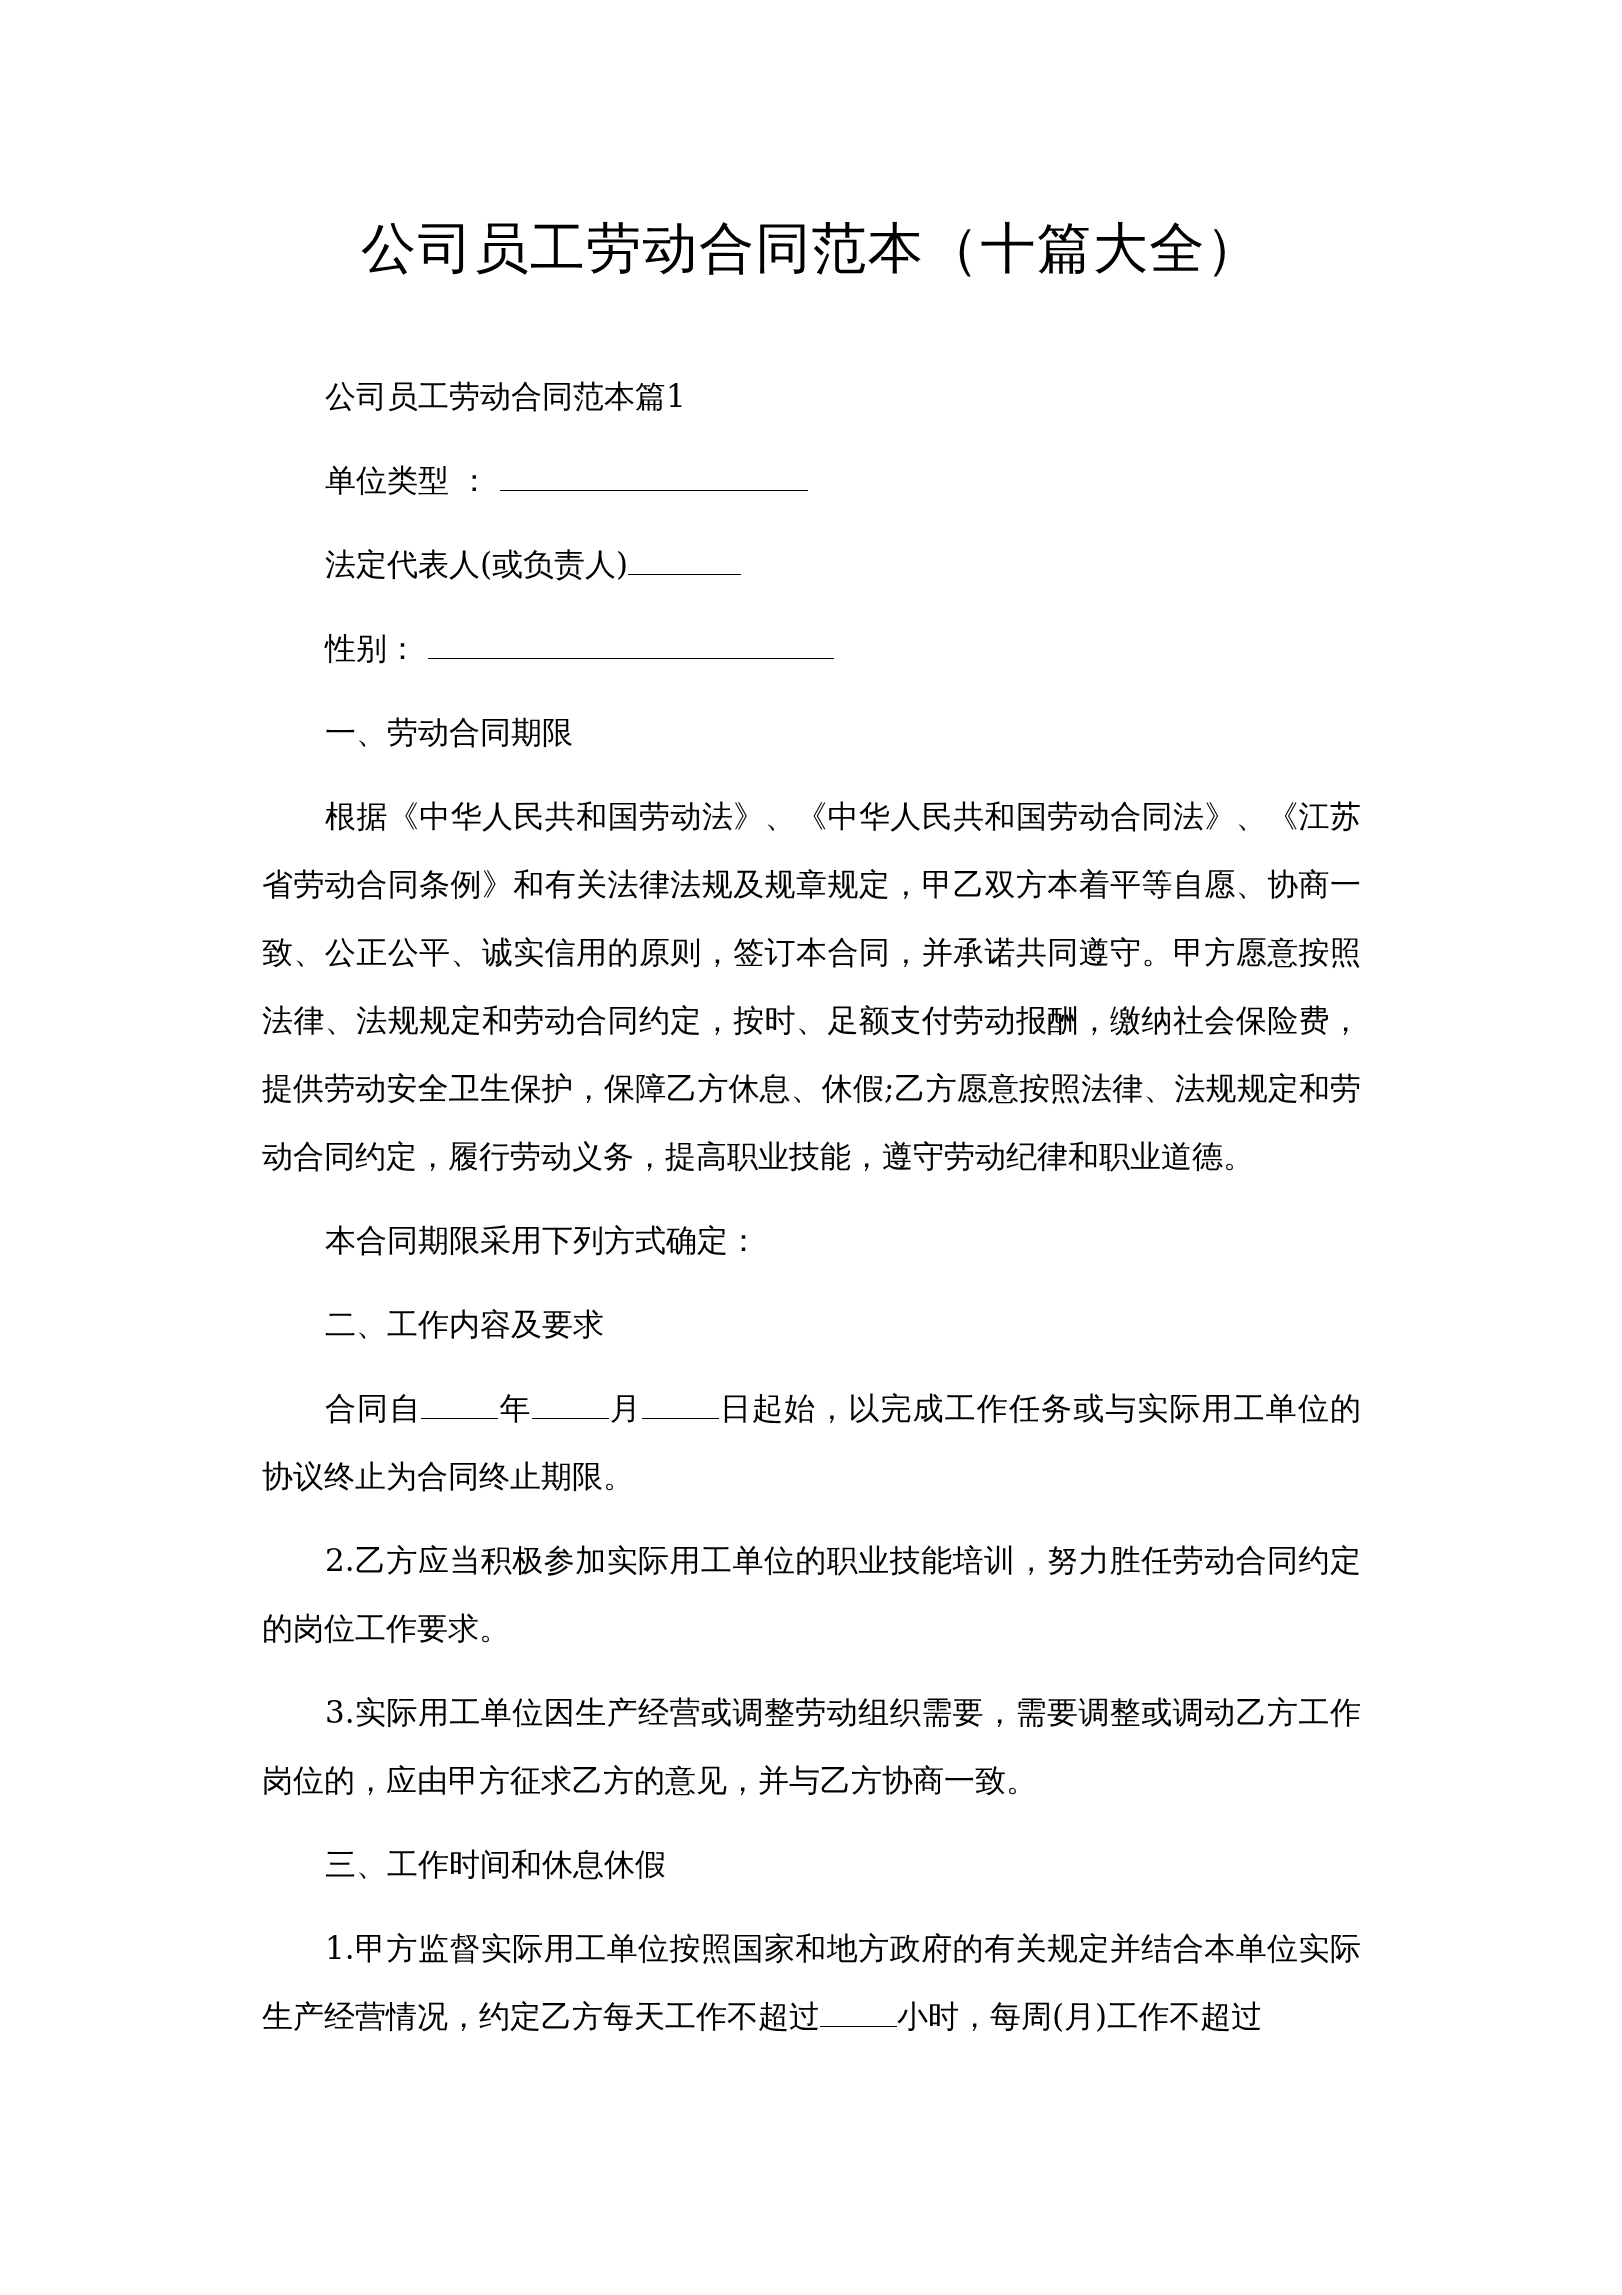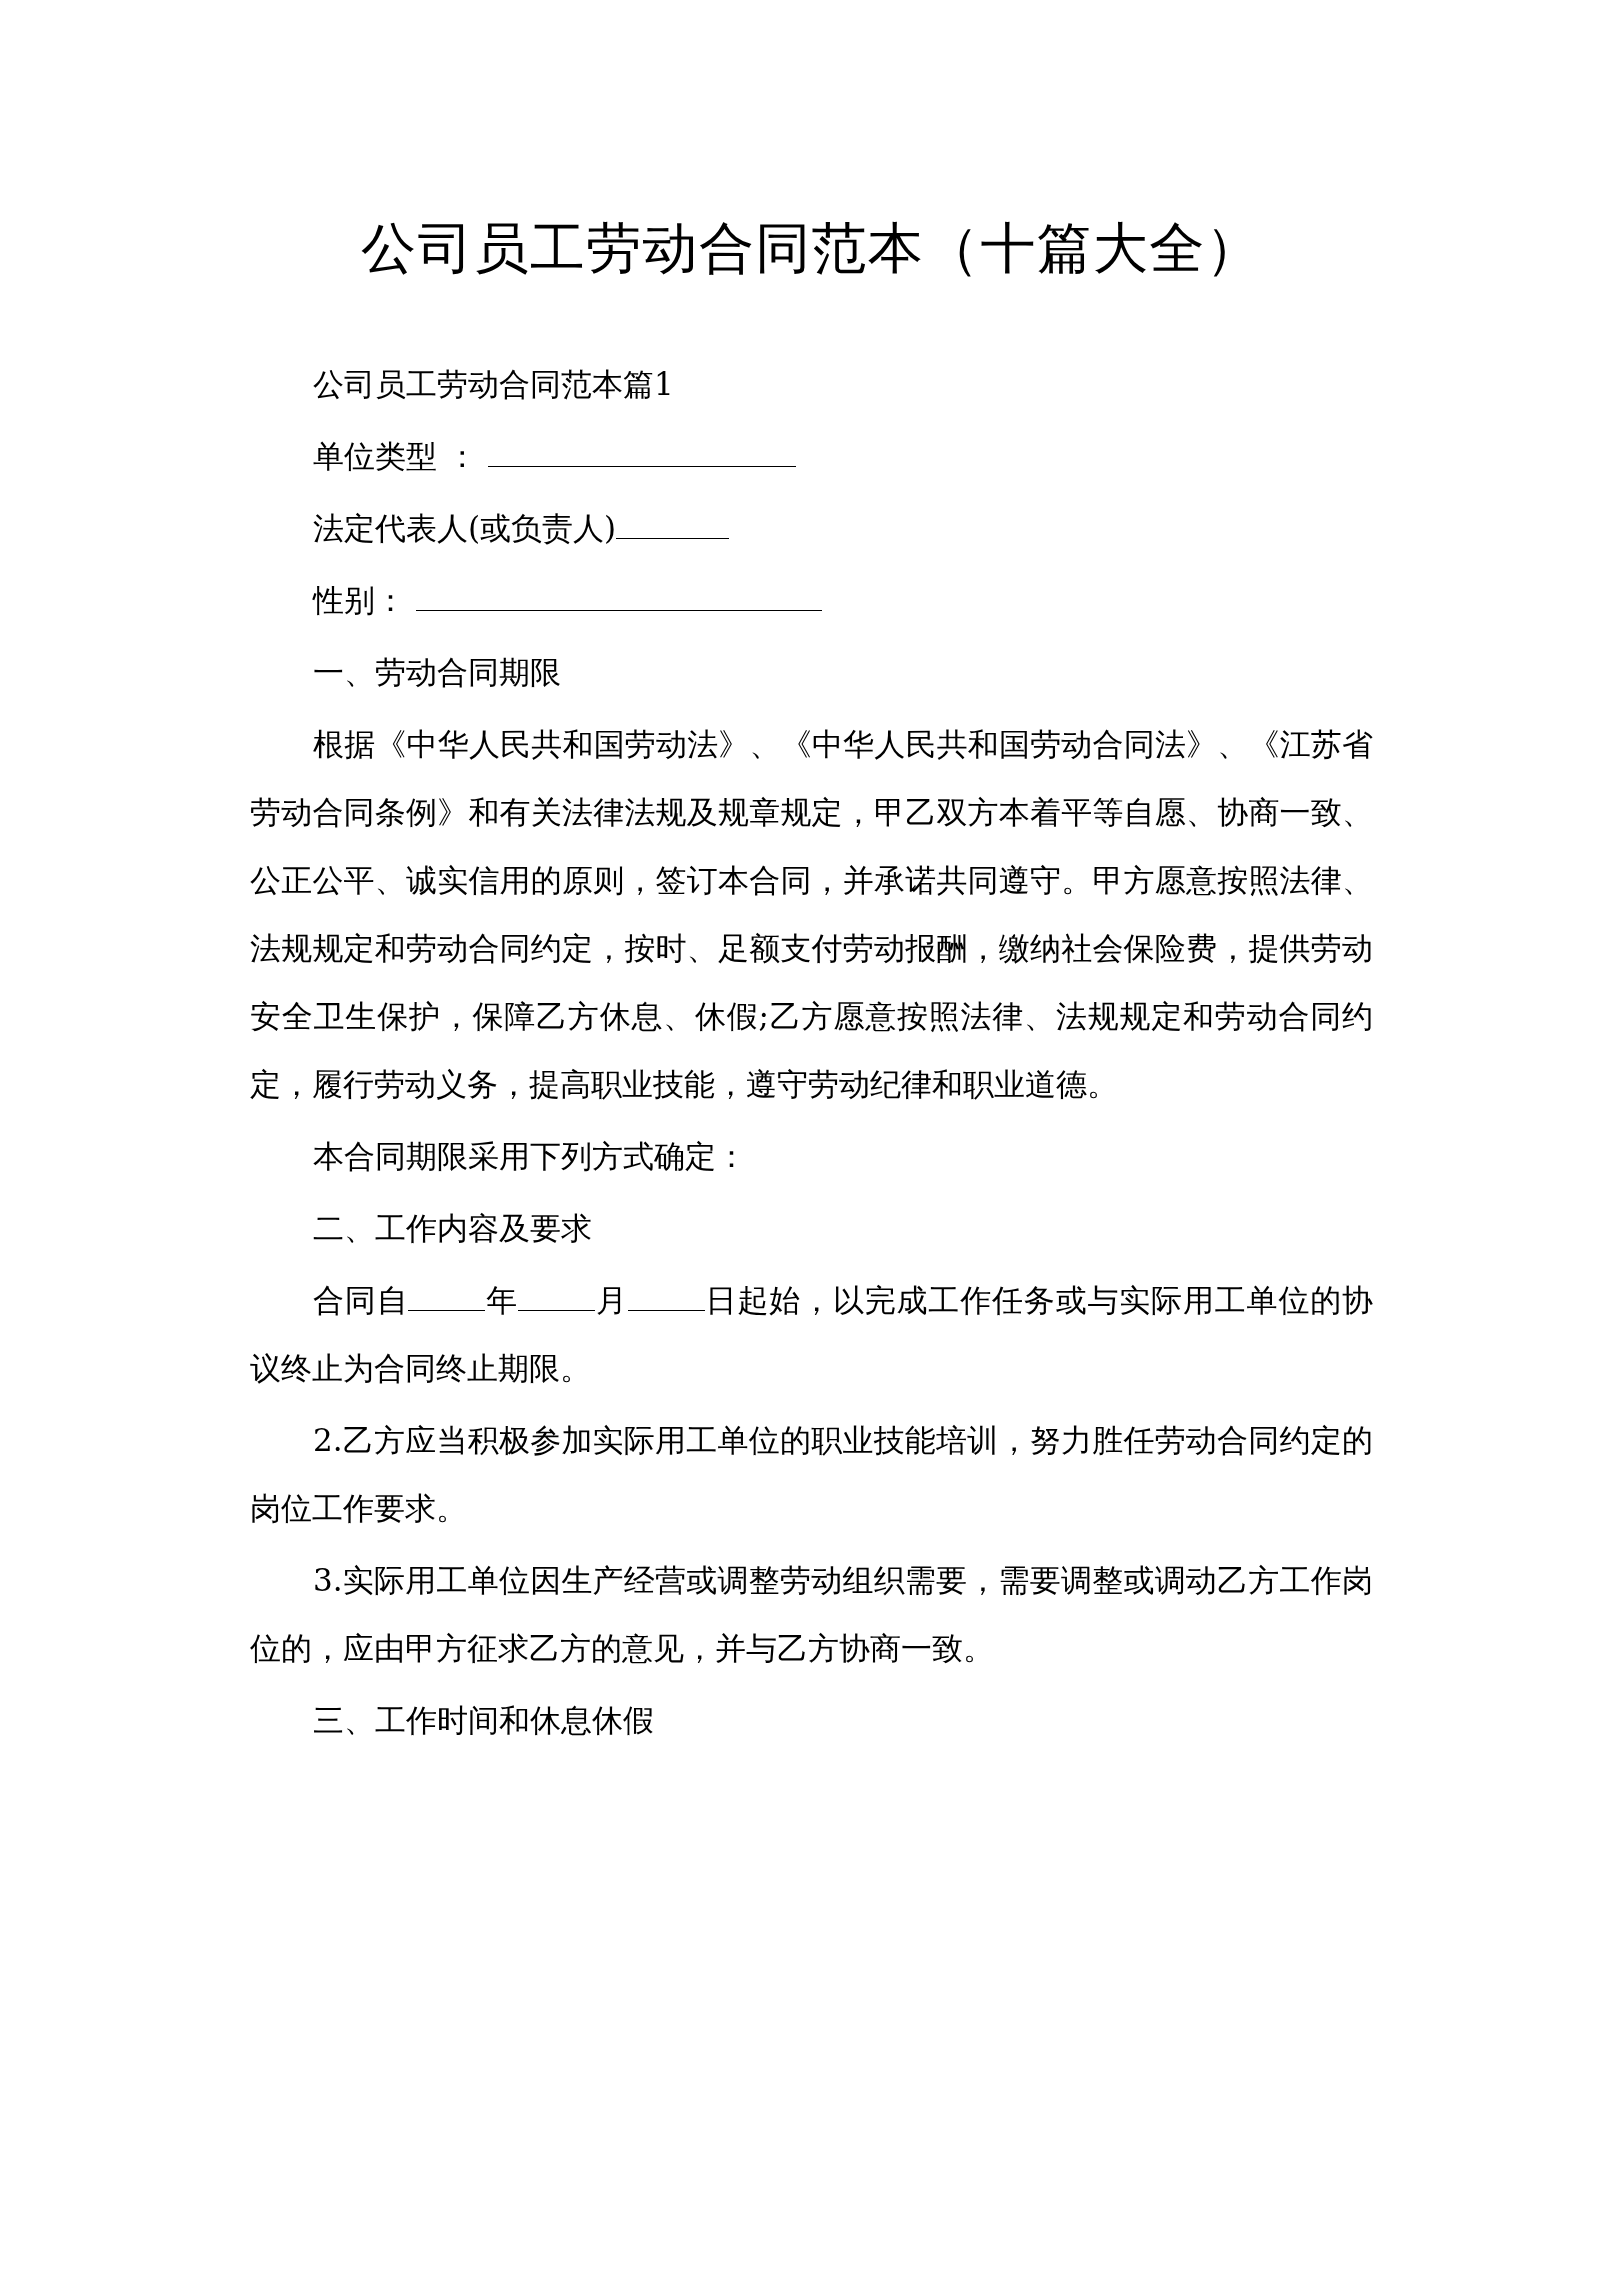--- a/index.html
+++ b/index.html
@@ -34,21 +34,21 @@
     }
     .body-text {
       position: absolute;
       left: 0;
       top: 346px;
       width: 1131px;
       font-size: 31px;
       line-height: 68px;
     }
     .para {
-      margin: 4px;
+      margin: 16px;
       text-align: justify;
       text-align-last: left;
       word-break: break-all;
     }
     .indent { text-indent: 63px; }
     .blank {
       display: inline-block;
       border-bottom: 1.3px solid #000;
       height: 29px;
       vertical-align: baseline;
@@ -86,16 +86,19 @@
     <p class="para indent">本合同期限采用下列方式确定：</p>
     <p class="para indent">二、工作内容及要求</p>
 
     <p class="para indent">
       <span>合同自</span><span class="blank blank-s"></span><span>年</span><span class="blank blank-s"></span><span>月</span><span class="blank blank-s"></span><span>日起始，以完成工作任务或与实际用工单位的协议终止为合同终止期限。</span>
     </p>
     <p class="para indent">2.乙方应当积极参加实际用工单位的职业技能培训，努力胜任劳动合同约定的岗位工作要求。</p>
     <p class="para indent">3.实际用工单位因生产经营或调整劳动组织需要，需要调整或调动乙方工作岗位的，应由甲方征求乙方的意见，并与乙方协商一致。</p>
 
     <p class="para indent">三、工作时间和休息休假</p>
+    <p class="para indent">
+      <span>1.甲方监督实际用工单位按照国家和地方政府的有关规定并结合本单位实际生产经营情况，约定乙方每天工作不超过</span><span class="blank blank-s"></span><span>小时，每周(月)工作不超过</span>
+    </p>
 
   </div>
 </div>
 
 
 </body></html>

